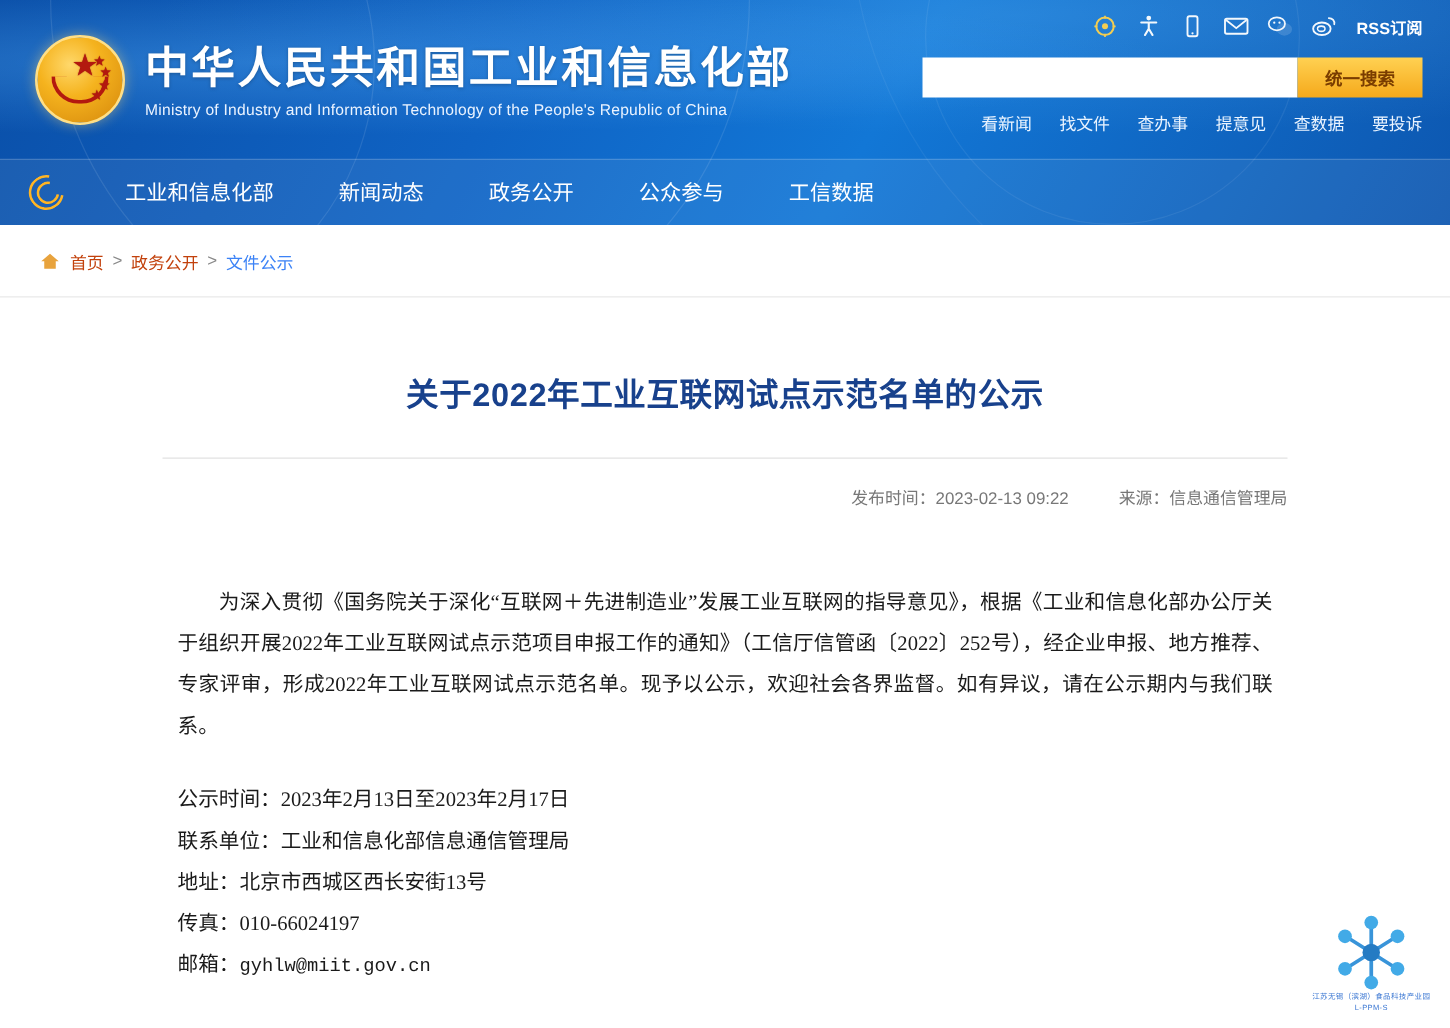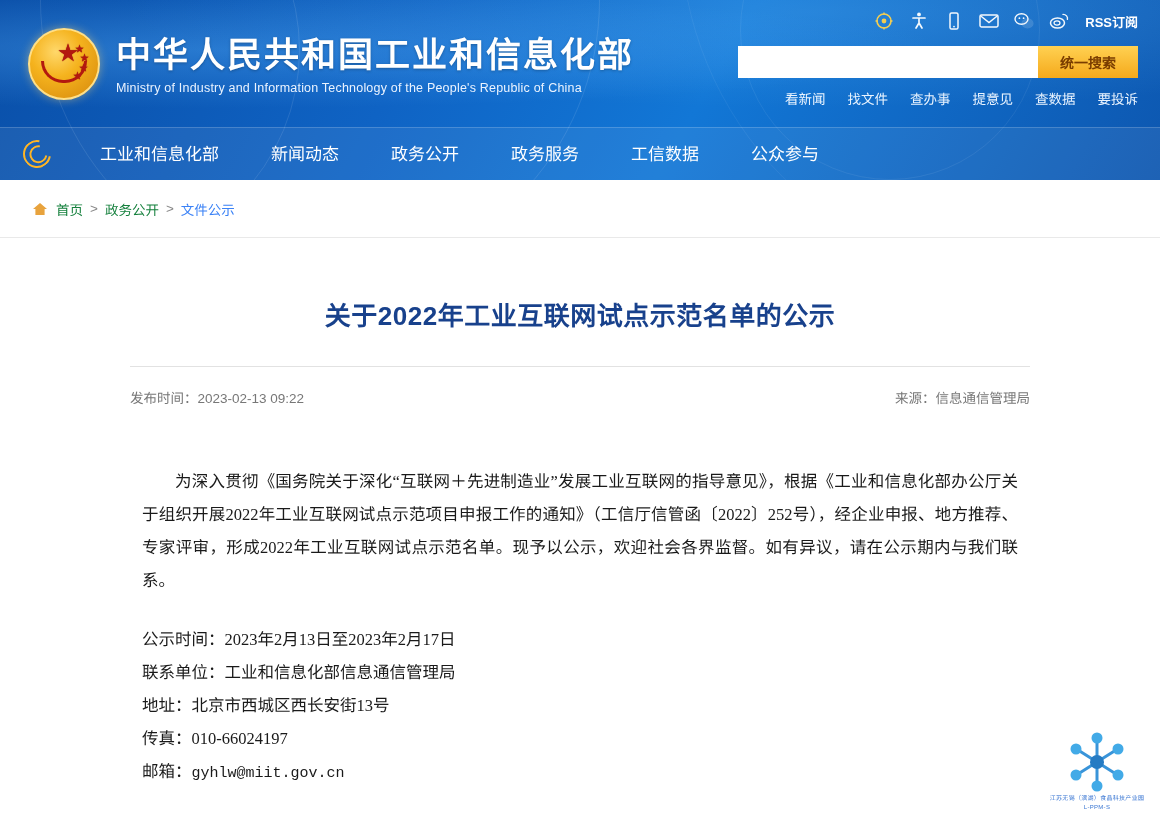--- a/index.html
+++ b/index.html
@@ -143,38 +143,38 @@
   }
 
   
   .breadcrumb {
     height: 58px; display: flex; align-items: center;
     padding-left: 32px; font-size: 13.5px; color: #333;
     border-bottom: 1px solid #e9e9e9;
     background: #fff;
   }
   .home-icon { margin-right: 8px; display: flex; align-items: center; }
-  .breadcrumb a { color: #15803d; text-decoration: none; }
+  .breadcrumb a { color: #c2410c; text-decoration: none; }
   .breadcrumb .sep { margin: 0 7px; color: #888; }
   .breadcrumb .cur { color: #3b82f6; }
 
   
   .article {
     position: relative;
     width: 900px; margin: 0 auto; padding-top: 42px;
   }
   .art-title {
     text-align: center; font-size: 26px; font-weight: bold; color: #18418c;
     line-height: 1.5; letter-spacing: .5px;
   }
   .art-meta-rule {
     margin: 30px 0 0 0; border: none; border-top: 1px solid #e2e2e2;
   }
   .art-meta {
-    display: flex; justify-content: space-between; gap: 40px;
+    display: flex; justify-content: flex-end; gap: 40px;
     font-size: 13.5px; color: #777; padding: 20px 0 0 0;
   }
   .art-body {
     padding: 58px 12px 0 12px;
     font-size: 16.5px; color: #1a1a1a; line-height: 2.0;
     font-family: "Liberation Serif", "DejaVu Serif", serif;
   }
   .art-body p { margin: 0 0 0 0; text-align: justify; }
   .art-body p.indent { text-indent: 2em; }
   .block-gap { height: 26px; }
@@ -277,23 +277,22 @@
   </div>
 
   <div class="nav-bar">
     <div class="nav-logo">
         <span class="swirl"></span>
       </div>
     <div class="nav-items">
       <a class="nav-item" href="#">工业和信息化部</a>
       <a class="nav-item" href="#">新闻动态</a>
       <a class="nav-item" href="#">政务公开</a>
-      <a class="nav-item" href="#">政务服务</a>
+      <a class="nav-item" href="#">公众参与</a>
       <a class="nav-item" href="#">工信数据</a>
-      <a class="nav-item" href="#">公众参与</a>
     </div>
   </div>
 </div>
 
 <div class="breadcrumb">
   <span class="home-icon">
     <svg width="16" height="14" viewBox="0 0 16 14">
         <path d="M8 1 L15 7 H12.6 V13 H3.4 V7 H1 Z" fill="#e8a33d"></path>
       </svg>
   </span>

